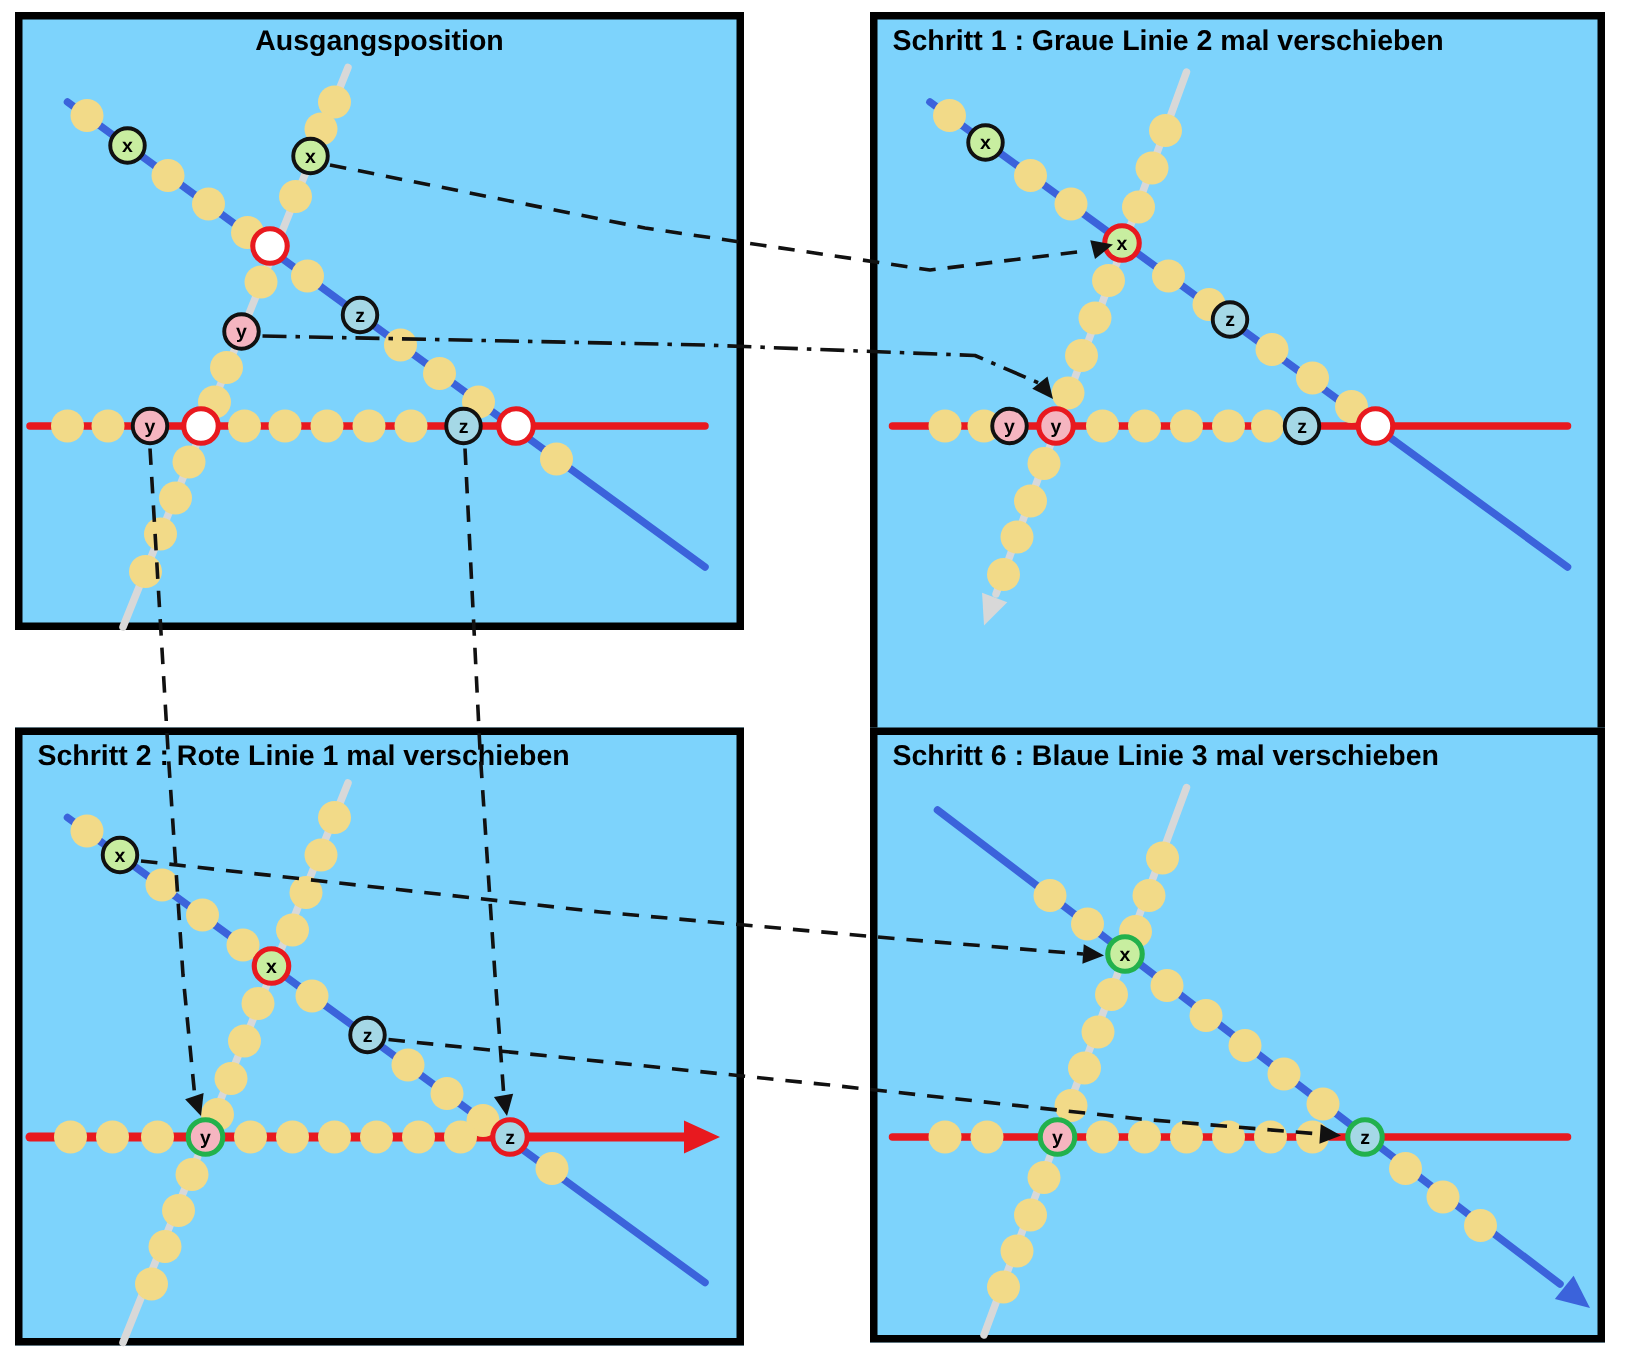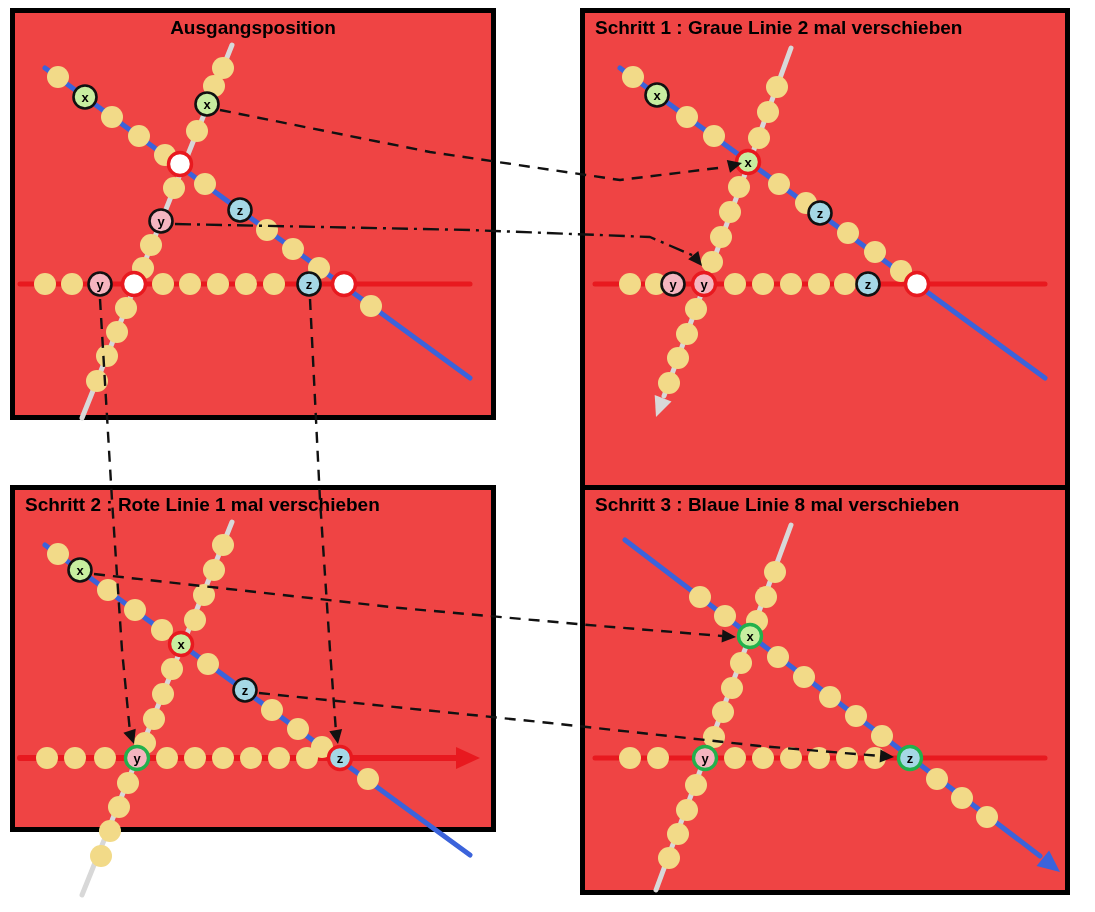--- a/index.html
+++ b/index.html
@@ -8,21 +8,21 @@
     width: 1095px;
     height: 912px;
     background: #ffffff;
     overflow: hidden;
     font-family: "Liberation Sans", sans-serif;
   }
   .panel {
     position: absolute;
     border: 5px solid #000000;
     box-sizing: border-box;
-    background: #ef4444;
+    background: #7dd3fc;
   }
   .panel-title {
     position: absolute;
     top: 4px;
     left: 0;
     right: 0;
     padding: 0 10px;
     font-family: "Liberation Sans", sans-serif;
     font-weight: bold;
     font-size: 19px;
@@ -49,26 +49,26 @@
 <div class="canvas">
 
   <div class="panel" style="left: 10px; top: 8px; width: 486px; height: 412px;">
     <div class="panel-title center">Ausgangsposition</div>
   </div>
 
   <div class="panel" style="left: 580px; top: 8px; width: 490px; height: 516px;">
     <div class="panel-title">Schritt 1 : Graue Linie 2 mal verschieben</div>
   </div>
 
-  <div class="panel" style="left: 10px; top: 485px; width: 486px; height: 347px;">
+  <div class="panel" style="left: 10px; top: 485px; width: 486px; height: 412px;">
     <div class="panel-title">Schritt 2 : Rote Linie 1 mal verschieben</div>
   </div>
 
   <div class="panel" style="left: 580px; top: 485px; width: 490px; height: 410px;">
-    <div class="panel-title">Schritt 3 : Blaue Linie 8 mal verschieben</div>
+    <div class="panel-title">Schritt 6 : Blaue Linie 3 mal verschieben</div>
   </div>
 
   <svg class="overlay" width="1095" height="912" viewBox="0 0 1095 912">
       <path d="M 232 45 L 82 418" stroke="#D8D8D8" stroke-width="5" fill="none" stroke-linecap="round"></path>
       <path d="M 45 68 L 470 378" stroke="#3B63DB" stroke-width="5" fill="none" stroke-linecap="round"></path>
       <path d="M 20 284 L 470 284" stroke="#E8191F" stroke-width="5" fill="none" stroke-linecap="round"></path>
       <path d="M 791 48 L 664 396" stroke="#D8D8D8" stroke-width="5" fill="none" stroke-linecap="round"></path>
       <polygon points="656,417 654.7095169374791,395.10628735309274 671.5302961662005,401.51420324974856" fill="#D8D8D8"></polygon>
       <path d="M 620 68 L 1045 378" stroke="#3B63DB" stroke-width="5" fill="none" stroke-linecap="round"></path>
       <path d="M 595 284 L 1045 284" stroke="#E8191F" stroke-width="5" fill="none" stroke-linecap="round"></path>

